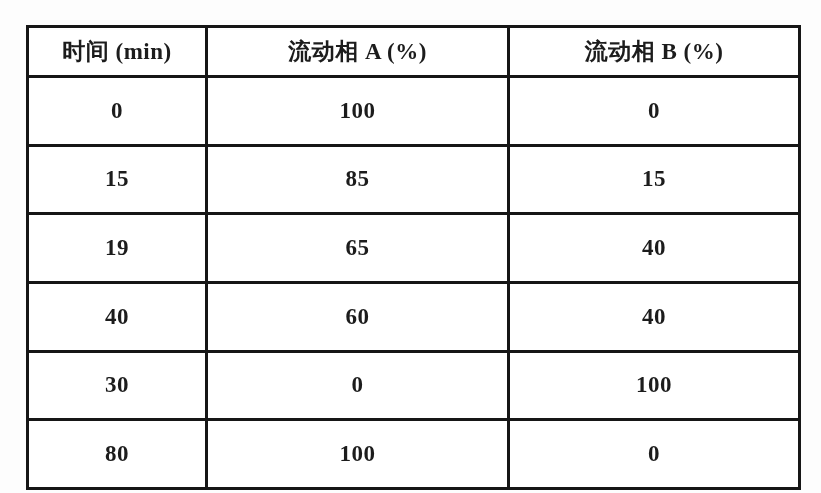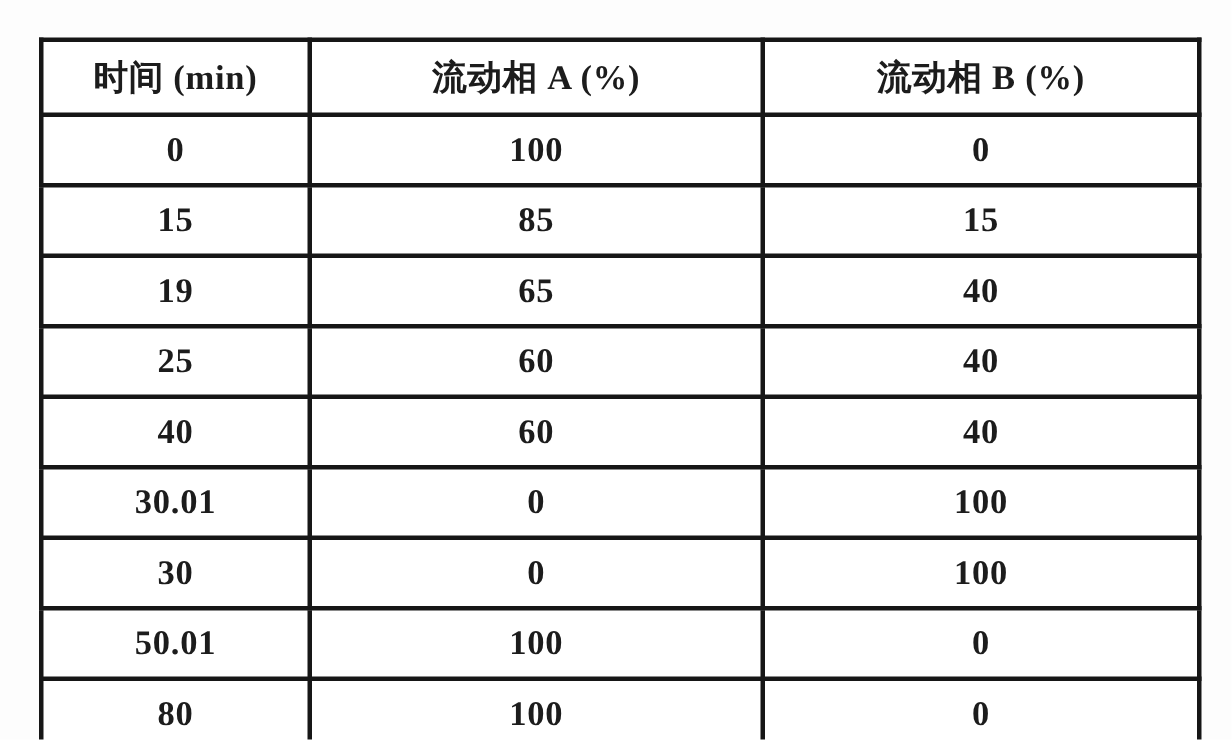--- a/index.html
+++ b/index.html
@@ -76,43 +76,28 @@
           <td>15</td>
           <td>85</td>
           <td>15</td>
         </tr>
         <tr>
           <td>19</td>
           <td>65</td>
           <td>40</td>
         </tr>
         <tr>
-          <td>25</td>
-          <td>60</td>
-          <td>40</td>
-        </tr>
-        <tr>
           <td>40</td>
           <td>60</td>
           <td>40</td>
         </tr>
         <tr>
-          <td>30.01</td>
-          <td>0</td>
-          <td>100</td>
-        </tr>
-        <tr>
           <td>30</td>
           <td>0</td>
           <td>100</td>
-        </tr>
-        <tr>
-          <td>50.01</td>
-          <td>100</td>
-          <td>0</td>
         </tr>
         <tr>
           <td>80</td>
           <td>100</td>
           <td>0</td>
         </tr>
       </tbody>
   </table>
 </div>
 

